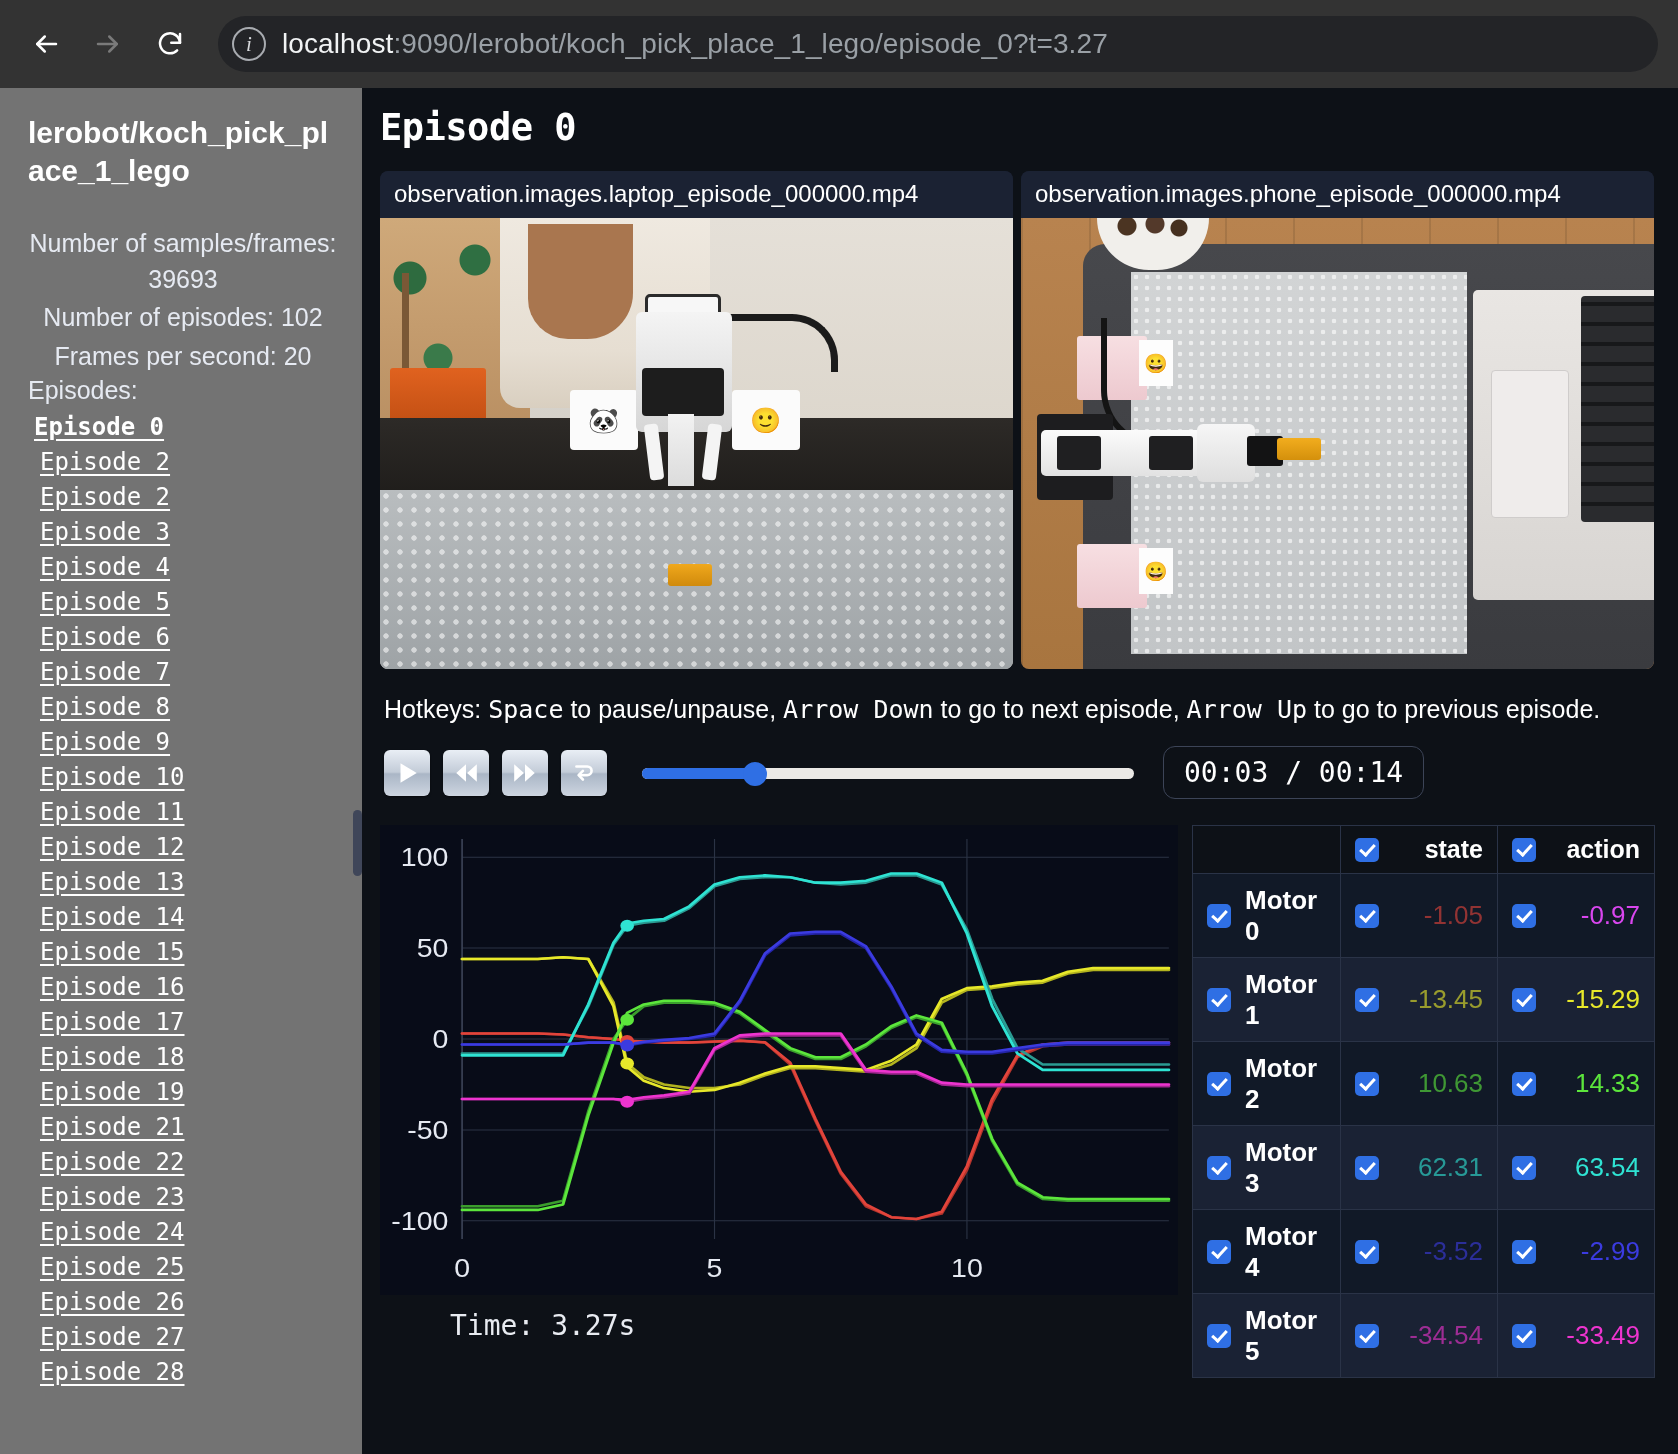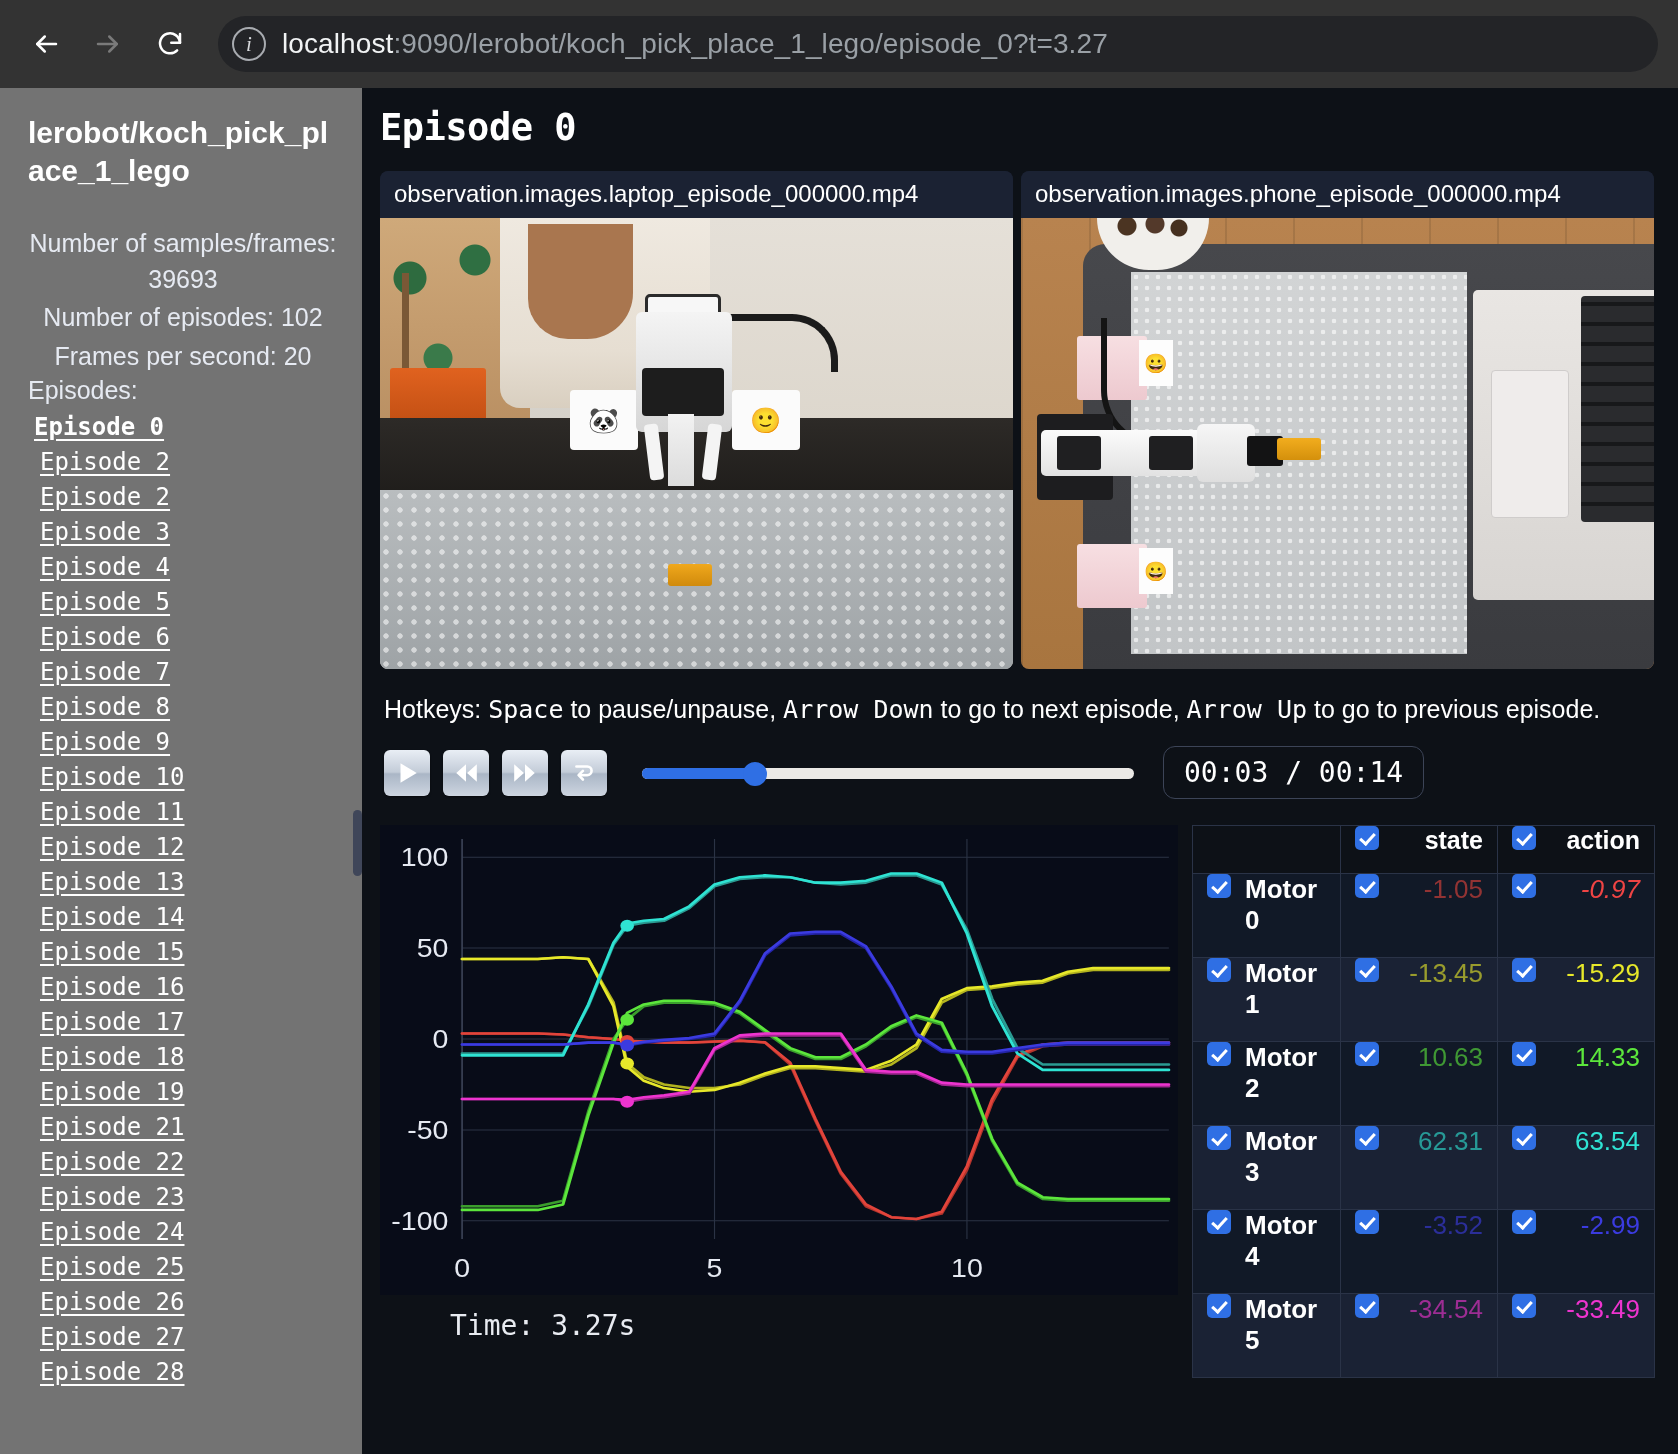--- a/index.html
+++ b/index.html
@@ -440,21 +440,21 @@
     vertical-align: middle;
   }
   #data-table thead th {
     height: 48px;
     background: #0d1117;
   }
   #data-table tbody tr:nth-child(odd)  td { background: #111927; }
   #data-table tbody tr:nth-child(even) td { background: #1a2234; }
   #data-table tbody td { height: 84px; }
 
-  .cell-pad { display: flex; height: 100%; padding: 0 14px; }
+  .cell-pad { display: flex; align-items: center; height: 100%; padding: 0 14px; }
   .cell-pad.right { justify-content: space-between; }
 
   .cb {
     width: 24px; height: 24px;
     background: #2f6fe4;
     border-radius: 5px;
     flex: none;
     position: relative;
     cursor: pointer;
   }
@@ -717,21 +717,21 @@
                 </td>
                 <td>
                   <div class="cell-pad right">
                     <span class="cb"></span>
                     <span class="value" style="color: rgb(226, 68, 59); opacity: 0.62;">-1.05</span>
                   </div>
                 </td>
                 <td>
                   <div class="cell-pad right">
                     <span class="cb"></span>
-                    <span class="value" style="color: #ef4444; font-style: italic;">-0.97</span>
+                    <span class="value" style="color: #d946ef;">-0.97</span>
                   </div>
                 </td>
               </tr>
               <tr>
                 <td>
                   <div class="cell-pad">
                     <span class="cb"></span>
                     <span class="motor-label">Motor 1</span>
                   </div>
                 </td>

